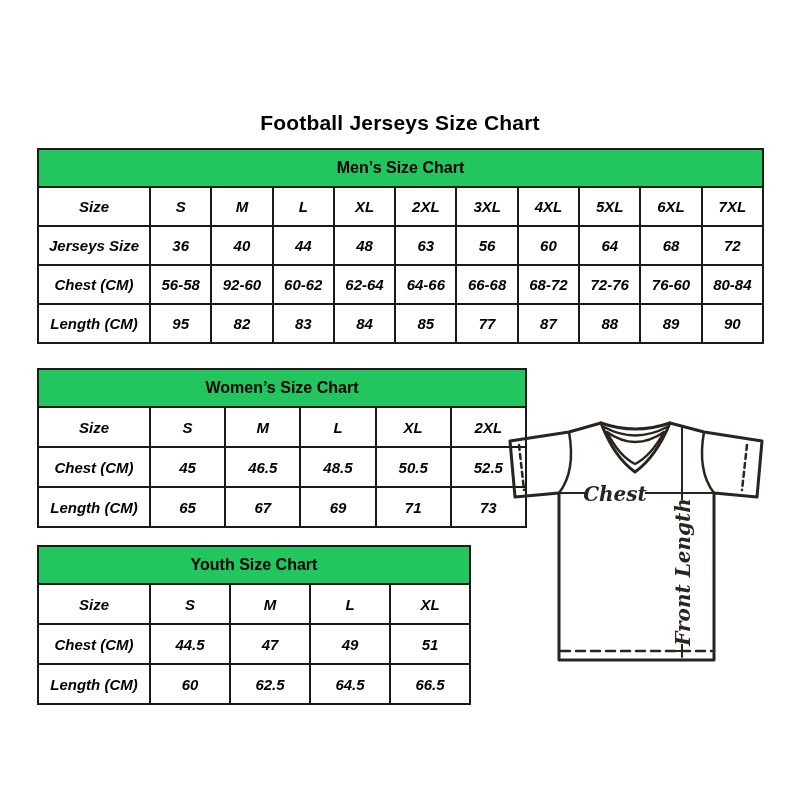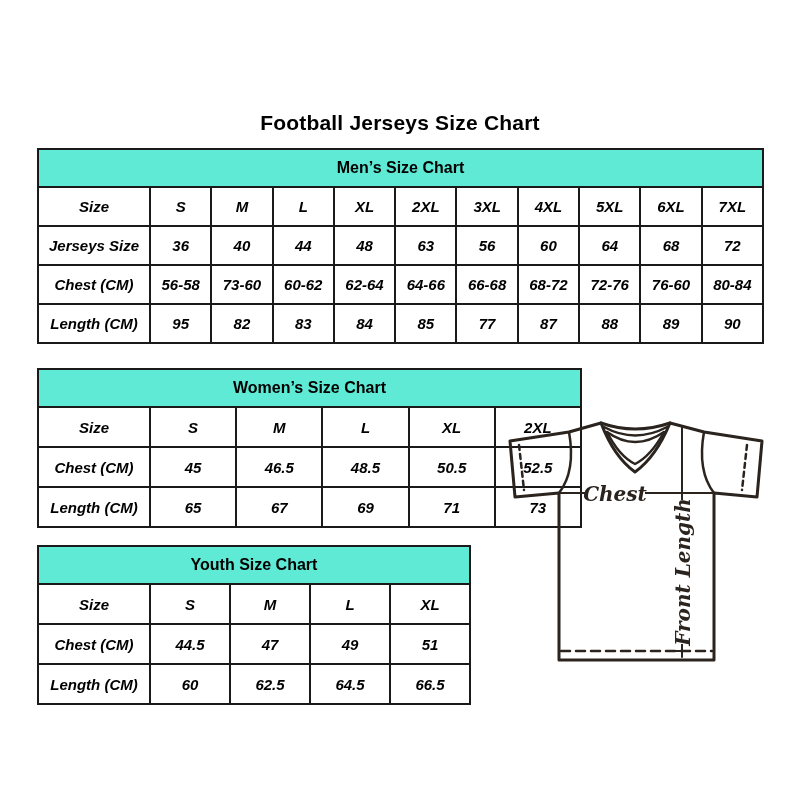--- a/index.html
+++ b/index.html
@@ -6,34 +6,34 @@
   .page{
     position:relative;width:800px;height:800px;background:#ffffff;
     font-family:"Liberation Sans",sans-serif;color:#000;overflow:hidden;padding-left:41px;
   }
   .page-title{
     position:absolute;top:97px;left:0;width:800px;text-align:center;
     font-size:21px;font-weight:bold;letter-spacing:.2px;
   }
   .tbl{position:absolute;}
   .tbl-band{
-    box-sizing:border-box;height:40px;border:2px solid #1a1a1a;background:#5eead4;
+    box-sizing:border-box;height:40px;border:2px solid #1a1a1a;background:#22c55e;
     display:flex;align-items:center;justify-content:center;
     font-size:16px;font-weight:bold;
   }
   .tbl table{
     border-collapse:collapse;table-layout:fixed;width:100%;margin-top:-2px;font-style:italic;
   }
   .tbl td{
     border:2px solid #1a1a1a;text-align:center;vertical-align:middle;
     font-weight:bold;font-size:15px;padding:0;background:#ffffff;
   }
   .tbl-men{left:37px;top:148px;width:727px;}
   .tbl-men td{height:37px;}
-  .tbl-women{left:37px;top:368px;width:545px;}
+  .tbl-women{left:37px;top:368px;width:490px;}
   .tbl-women td{height:38px;}
   .tbl-youth{left:37px;top:545px;width:434px;}
   .tbl-youth td{height:38px;}
   .jersey-svg{position:absolute;left:498px;top:414px;}
   .jersey-label{
     font-family:"DejaVu Serif","Liberation Serif",serif;
     font-style:italic;font-weight:bold;font-size:20px;fill:#2a231e;
   }
 </style>
 </head>
@@ -72,21 +72,21 @@
             <td>63</td>
             <td>56</td>
             <td>60</td>
             <td>64</td>
             <td>68</td>
             <td>72</td>
           </tr>
           <tr>
             <td>Chest (CM)</td>
             <td>56-58</td>
-            <td>73-60</td>
+            <td>92-60</td>
             <td>60-62</td>
             <td>62-64</td>
             <td>64-66</td>
             <td>66-68</td>
             <td>68-72</td>
             <td>72-76</td>
             <td>76-60</td>
             <td>80-84</td>
           </tr>
           <tr>

